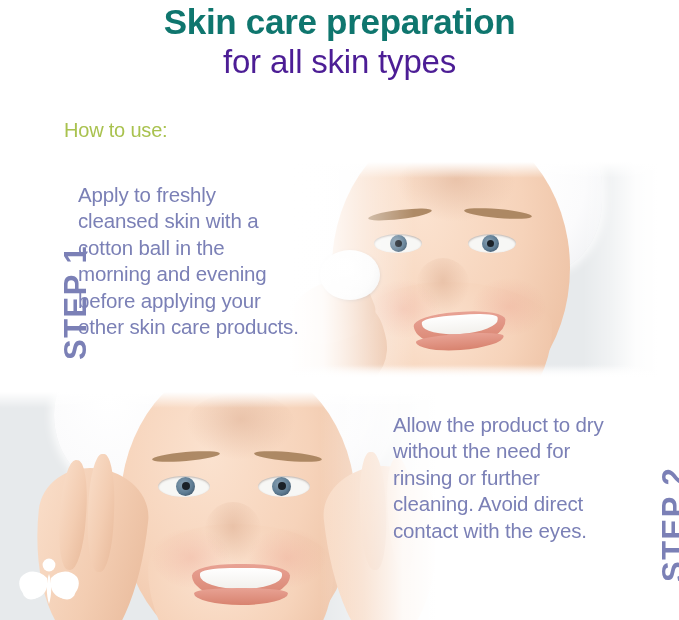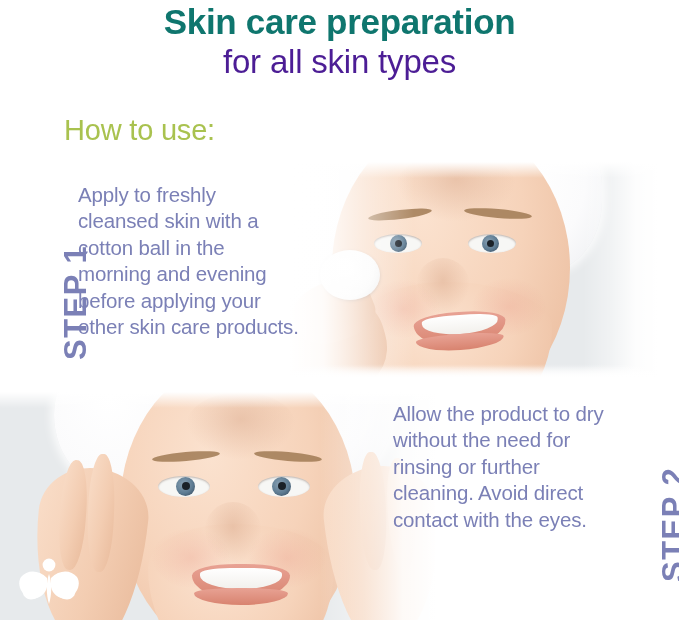--- a/index.html
+++ b/index.html
@@ -54,21 +54,21 @@
     color: #4c1d95;
     line-height: 40px;
     white-space: nowrap;
   }
 
   
   .how-to-use {
     position: absolute;
     left: 64px;
     top: 114px;
-    font-size: 29px;
+    font-size: 20px;
     font-weight: normal;
     color: #a9c24f;
     line-height: 32px;
     letter-spacing: -0.2px;
     white-space: nowrap;
   }
 
   
   .panel {
     position: absolute;
@@ -222,21 +222,21 @@
     line-height: 26.4px;
     letter-spacing: -0.15px;
   }
   .step1-text {
     left: 78px;
     top: 182px;
     width: 224px;
   }
   .step2-text {
     left: 393px;
-    top: 401px;
+    top: 412px;
     width: 228px;
   }
 
   
   .logo {
     position: absolute;
     left: 18px;
     bottom: 12px;
     width: 62px;
     height: 54px;

